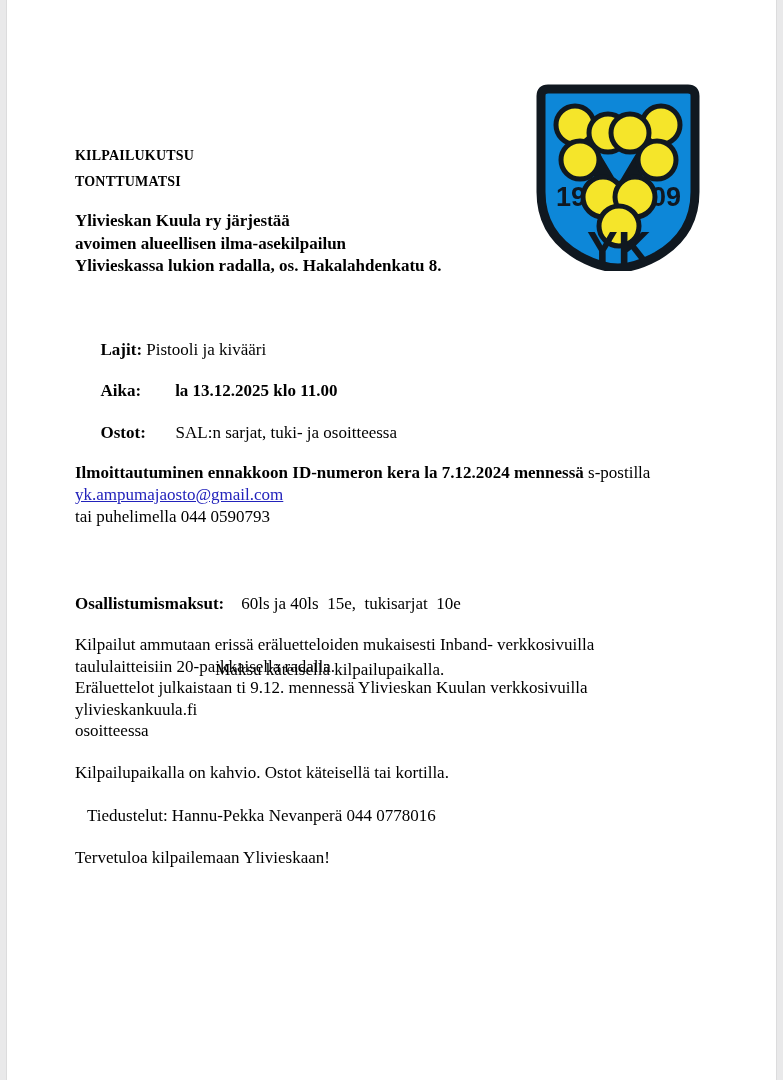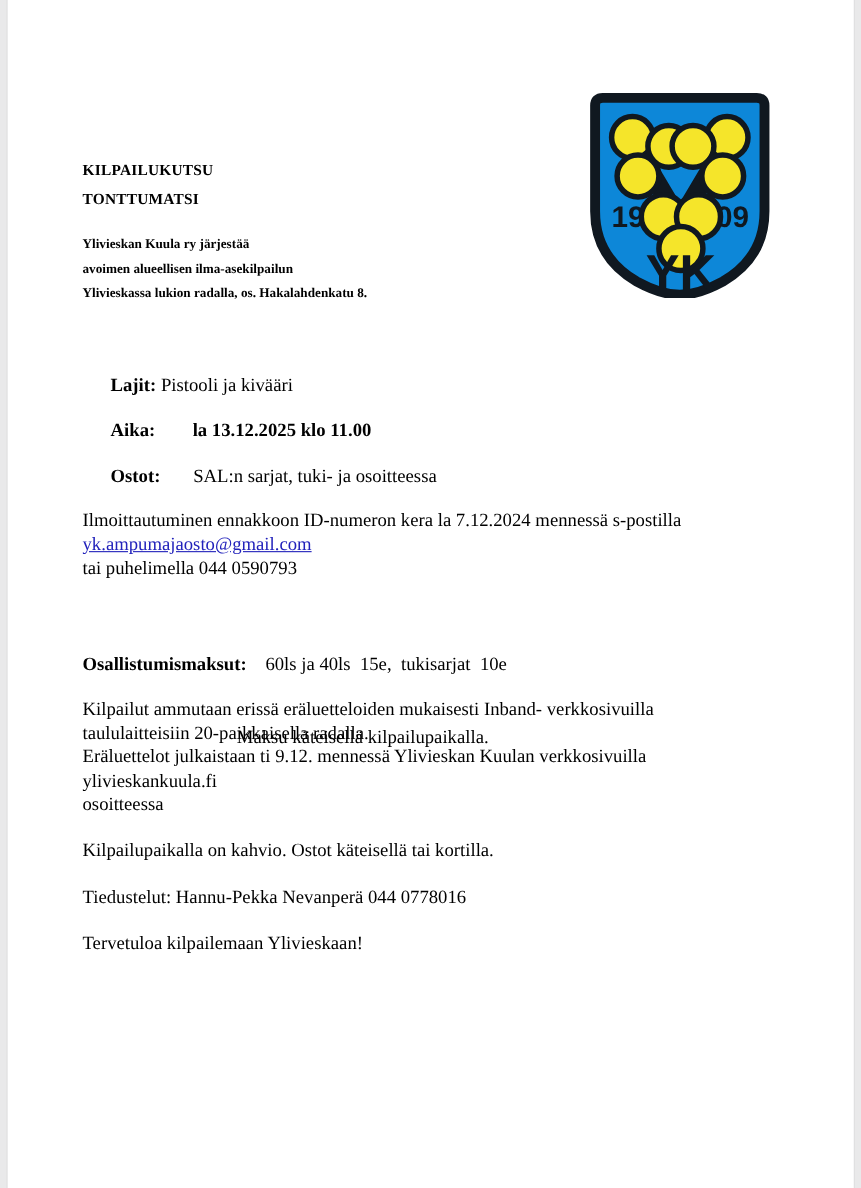--- a/index.html
+++ b/index.html
@@ -63,21 +63,21 @@
     font-size: 14px;
     line-height: 26px;
     letter-spacing: 0.2px;
   }
 
   .intro-block {
     position: absolute;
     top: 210px;
     left: 0;
     font-weight: bold;
-    font-size: 12px;
+    font-size: 17px;
     line-height: 22.5px;
   }
 
   .detail-row {
     position: absolute;
     left: 0;
     font-size: 17px;
     line-height: 22px;
     white-space: pre;
   }
@@ -89,21 +89,21 @@
   #row-aika   { top: 358px; }
   #row-sarjat { top: 400px; }
 
   .signup-block {
     position: absolute;
     top: 462px;
     left: 0;
     font-size: 17px;
     line-height: 22px;
   }
-  .signup-block .strong { font-weight: normal; }
+  .signup-block .strong { font-weight: bold; }
   .mail-link {
     color: #2222bb;
     text-decoration: underline;
   }
 
   .fees-block {
     position: absolute;
     top: 549px;
     left: 0;
     font-size: 17px;
@@ -114,21 +114,21 @@
 
   .body-block {
     position: absolute;
     top: 634px;
     left: 0;
     font-size: 17px;
     line-height: 21.5px;
   }
 
   .note-cafe    { position: absolute; top: 762px; left: 0; font-size: 17px; line-height: 22px; }
-  .note-info    { position: absolute; top: 805px; left: 0; font-size: 17px; line-height: 22px; }
+  .note-info    { position: absolute; top: 805px; left: 12px; font-size: 17px; line-height: 22px; }
   .note-welcome { position: absolute; top: 847px; left: 0; font-size: 17px; line-height: 22px; }
 
   .line { display: block; }
 </style>
 </head>
 <body>
 
 <div class="edge-strip left"></div>
 <div class="edge-strip right"></div>
 

